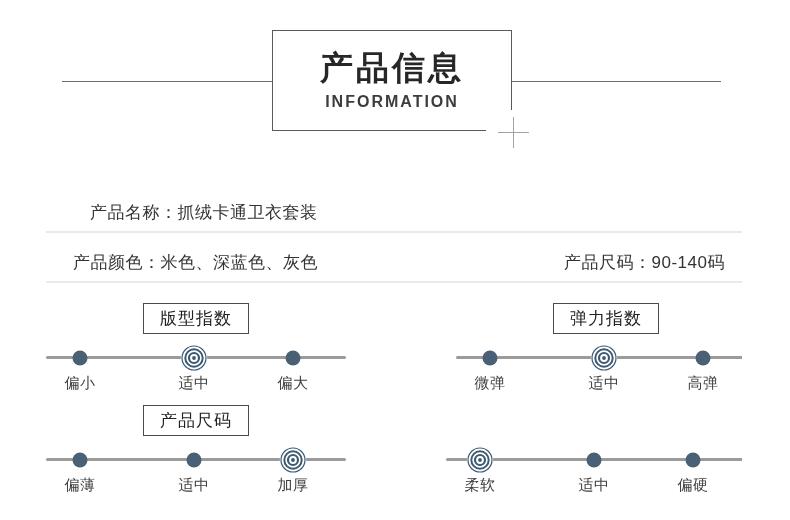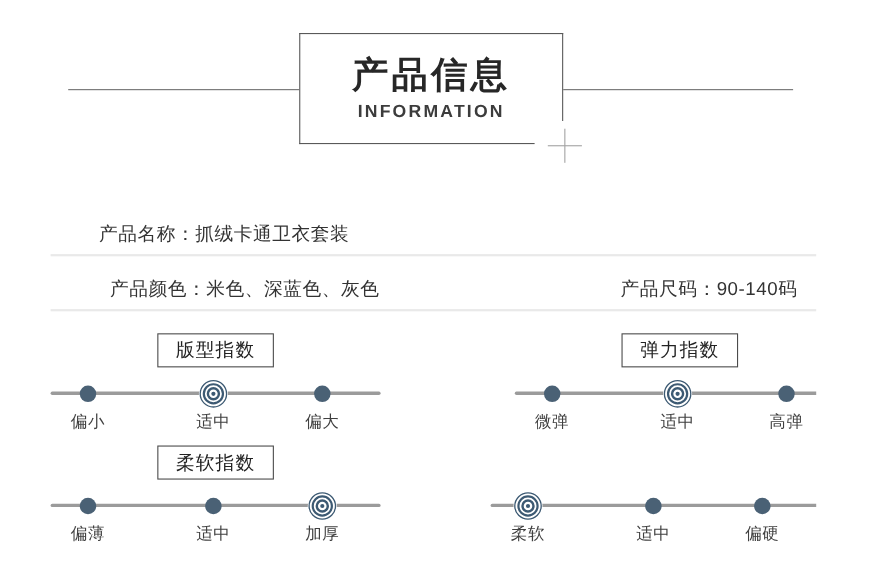--- a/index.html
+++ b/index.html
@@ -27,29 +27,29 @@
   }
   .header-subtitle {
     margin-top:7px; font-size:16px; font-weight:700; color:#3c3c3c; letter-spacing:2px;
   }
   .plus-h { position:absolute; left:498px; top:132px; width:31px; height:1px; background:#a3a3a3; }
   .plus-v { position:absolute; left:513px; top:117px; width:1px; height:31px; background:#a3a3a3; }
   
   .info-cell { position:absolute; font-size:17px; color:#333; letter-spacing:0.5px; white-space:nowrap;margin-left:44px; }
   .cell-r1l { left:46px;  top:201px; }
   .cell-r1r { left:520px; top:201px; }
-  .cell-r2l { left:56px;  top:251px; }
+  .cell-r2l { left:29px;  top:251px; }
   .cell-r2r { left:520px; top:251px; }
   .divider { position:absolute; left:46px; width:719px; height:2px; background:#e9e9e9; }
   .divider-1 { top:231px; }
   .divider-2 { top:281px; }
   
   .index-section { position:absolute; width:300px; height:100px; }
   .sec-0 { left:46px;  top:303px; }
-  .sec-1 { left:468px; top:303px; }
+  .sec-1 { left:456px; top:303px; }
   .sec-2 { left:46px;  top:405px; }
   .sec-3 { left:446px; top:405px; }
   .index-title {
     position:absolute; top:0; left:50%; transform:translateX(-50%);
     border:1px solid #4b4b4b; background:#fff; padding:3px 16px;
     font-size:17px; color:#222; letter-spacing:1px; white-space:nowrap;
   }
   .slider { position:absolute; left:0; right:0; top:47px; height:48px; }
   .slider-line { position:absolute; left:0; right:0; top:6px; height:3px; background:#9b9b9b; border-radius:2px; }
   .marker { position:absolute; top:-7px; width:30px; height:30px; transform:translateX(-50%); }
@@ -142,21 +142,21 @@
         <div class="dot"></div>
 
       </div>
       <div class="marker-label m-0">微弹</div>
       <div class="marker-label m-1">适中</div>
       <div class="marker-label m-2">高弹</div>
     </div>
   </div>
 
   <div class="index-section sec-2">
-    <div class="index-title">柔软指数</div>
+    <div class="index-title">产品尺码</div>
     <div class="slider">
       <div class="slider-line"></div>
       <div class="marker m-0">
         <div class="dot"></div>
 
       </div>
       <div class="marker m-1">
         <div class="dot"></div>
 
       </div>

